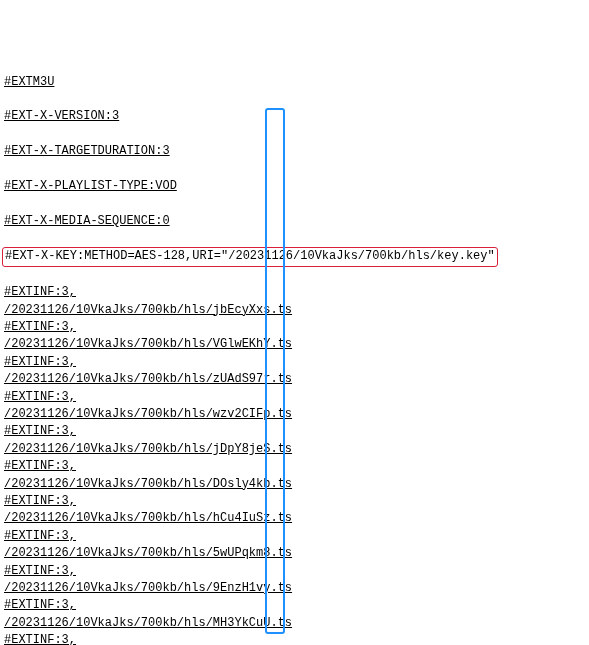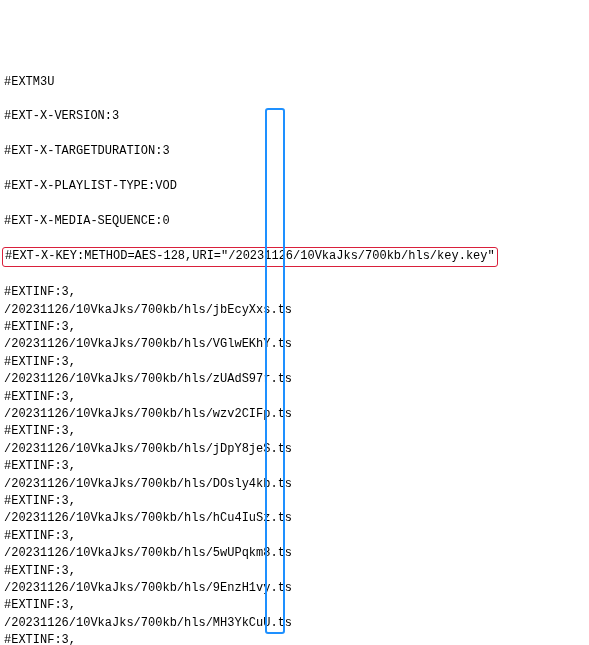--- a/index.html
+++ b/index.html
@@ -13,20 +13,21 @@
       line-height: 1.45;
       background: #ffffff;
       color: #000000;
       padding: 4px;
       white-space: pre;
       position: relative;
       width: 589px;
     }
     .line {
       display: block;
+      text-decoration: underline;
     }
     .red-box {
       border: 1.5px solid #d9203b;
       border-radius: 3px;
       display: inline-block;
       padding: 0 2px;
       margin-left: -2px;
     }
     .blue-box {
       position: absolute;

